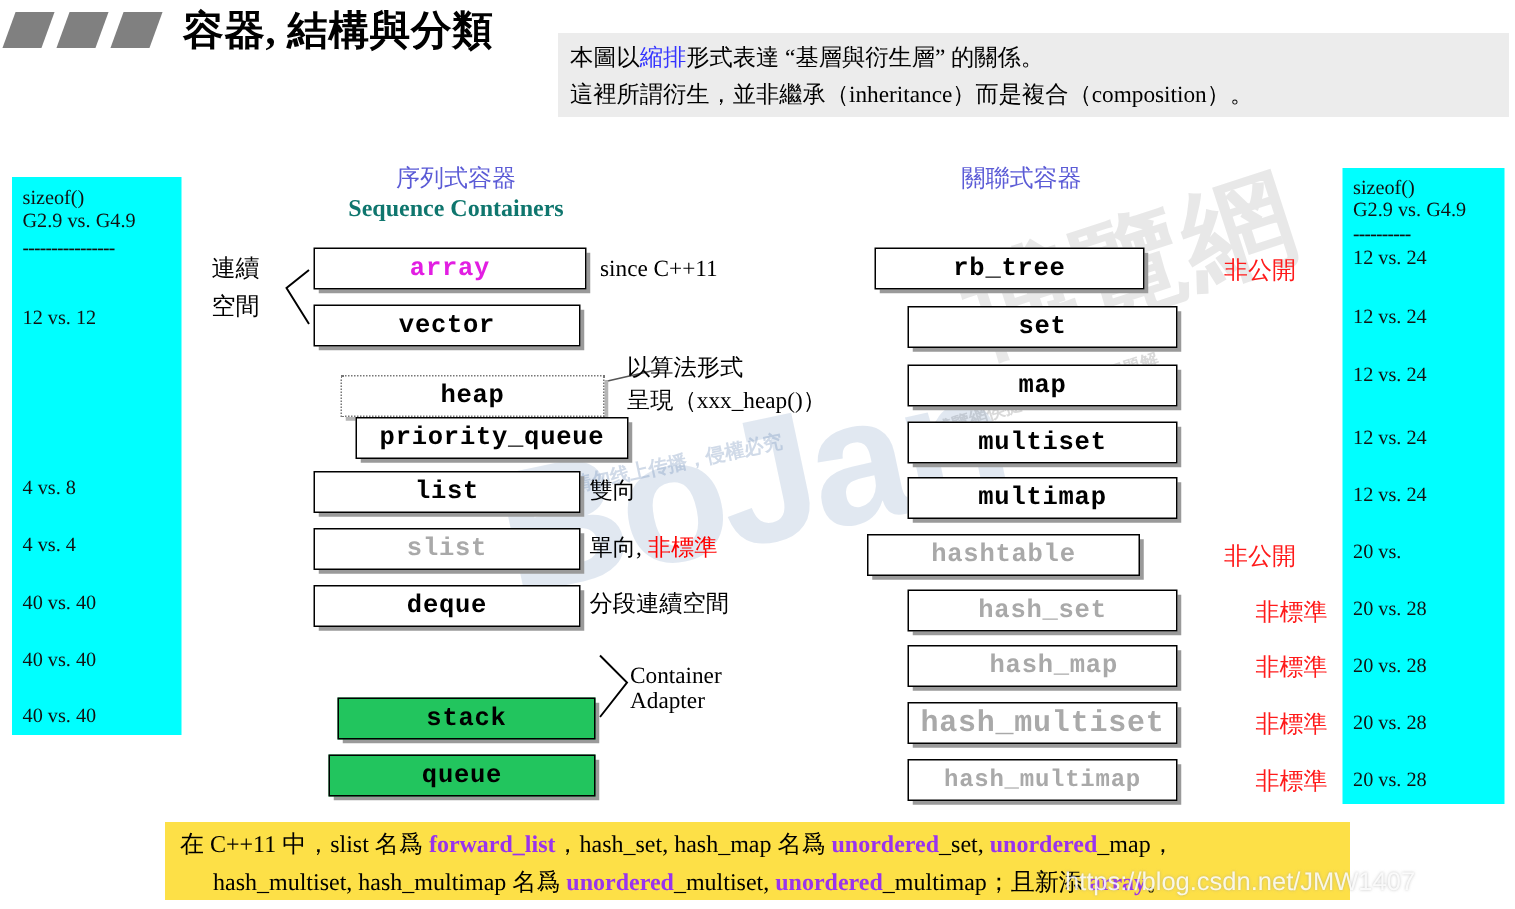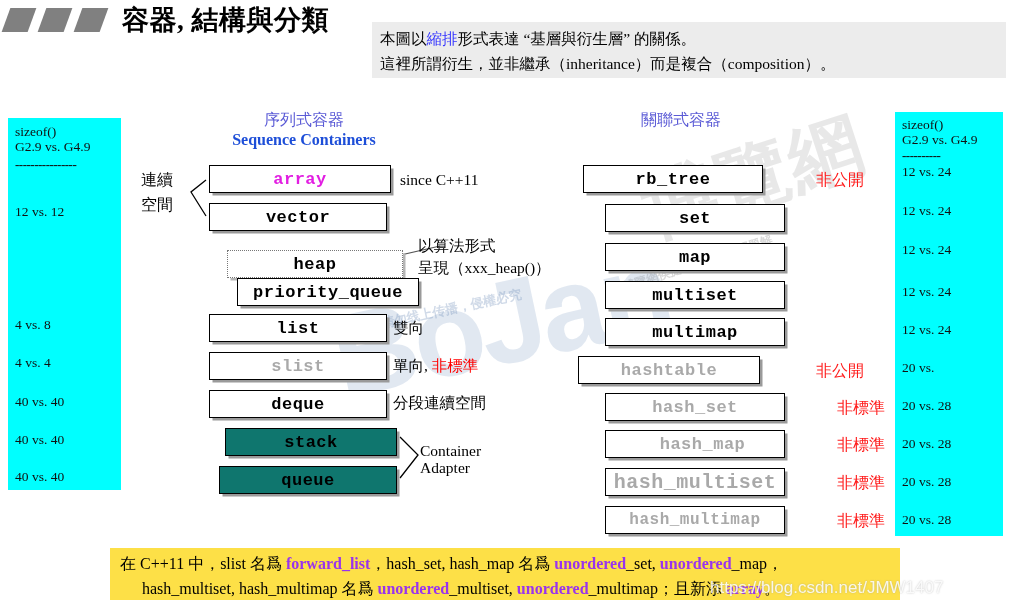--- a/index.html
+++ b/index.html
@@ -49,36 +49,36 @@
   .cyan .row{position:absolute;left:7px;white-space:nowrap;line-height:14px;}
   .dashes{position:absolute;left:7px;white-space:nowrap;font-size:13px;
           letter-spacing:-0.5px;font-weight:bold;}
 
   
   .col-head{
     position:absolute;text-align:center;white-space:nowrap;
     font-family:"Liberation Serif", serif;
   }
   .col-head .zh{display:block;font-size:16px;color:#5b5bd6;line-height:20px;}
-  .col-head .en{display:block;font-size:16px;font-weight:bold;color:#1d4ed8;line-height:20px;}
+  .col-head .en{display:block;font-size:16px;font-weight:bold;color:#0f766e;line-height:20px;}
 
   
   .cbox{
     position:absolute;height:28px;
     box-sizing:border-box;
     border:1px solid #000;
     background:#ffffff;
     box-shadow:3px 3px 0 -0.5px #9a9a9a;
     font-family:"Liberation Mono","DejaVu Sans Mono",monospace;
     font-size:17px;font-weight:bold;color:#000;
     display:flex;align-items:center;justify-content:center;
     letter-spacing:0.5px;
   }
   .cbox.dotted{border:1px dotted #777;box-shadow:3px 3px 0 -0.5px #b5b5b5;}
-  .cbox.gray-bg{background:#0f766e;}
+  .cbox.gray-bg{background:#22c55e;margin-top:37px;}
   .cbox.gray-txt{color:#a9a9a9;}
   .cbox.magenta-txt{color:#e21ee2;}
 
   
   .anno{
     position:absolute;white-space:nowrap;
     font-family:"Liberation Serif", serif;
     font-size:15.5px;color:#000;line-height:20px;
   }
   .anno .red{color:#ff0000;}

